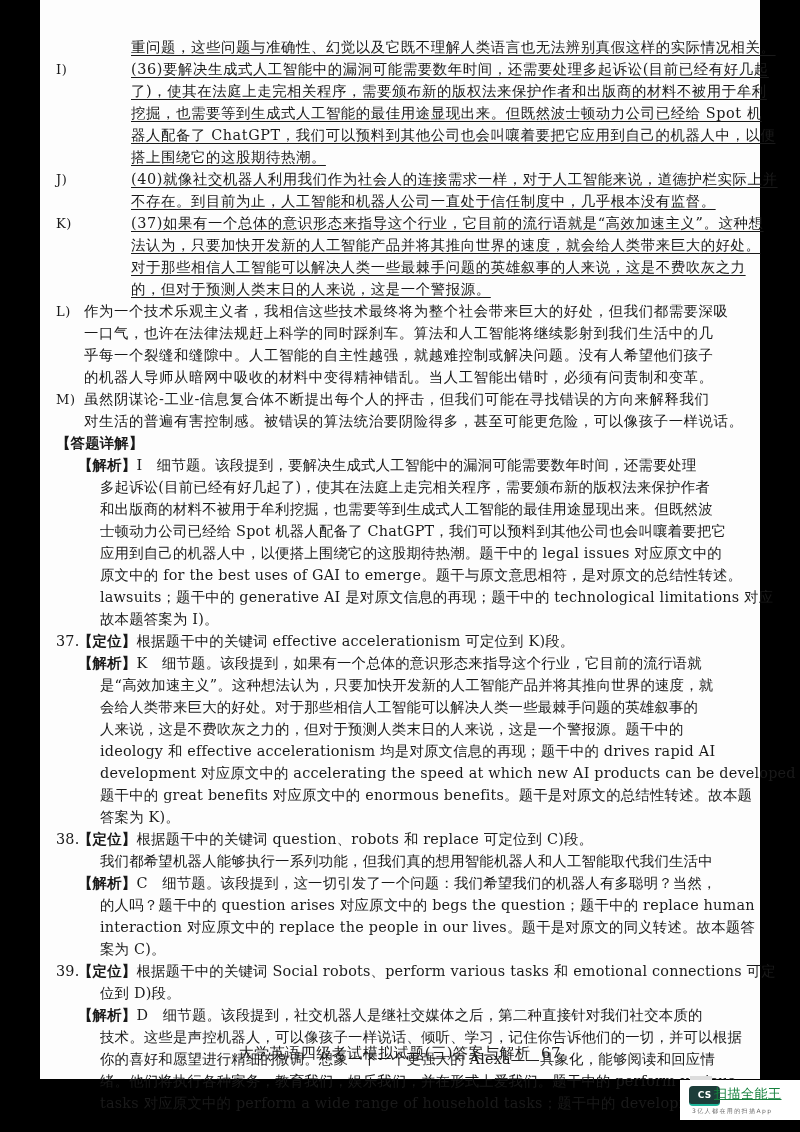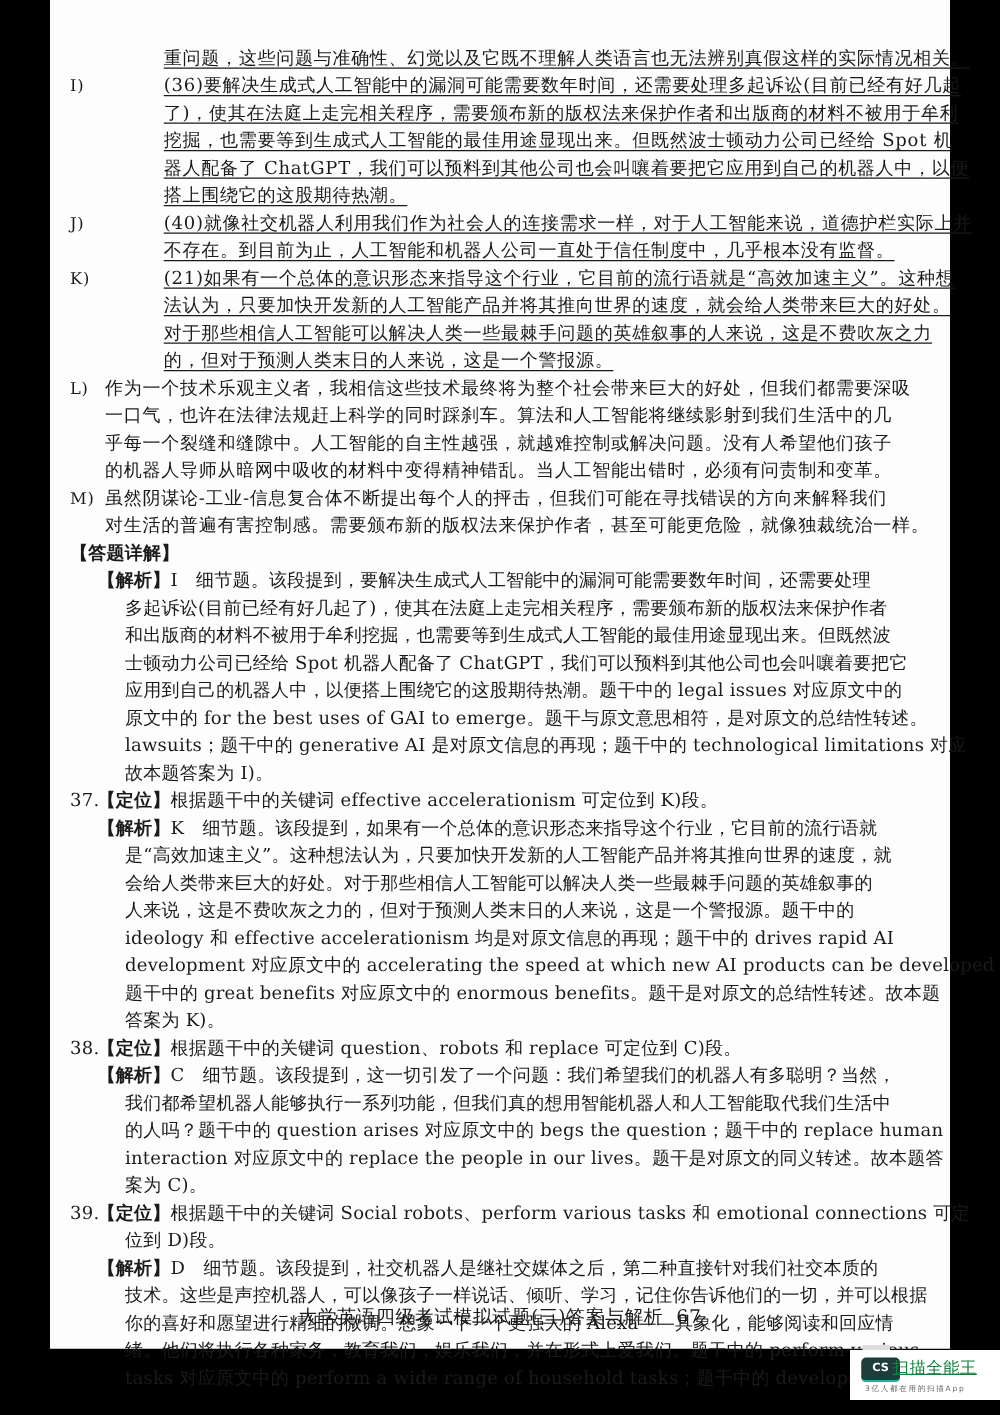--- a/index.html
+++ b/index.html
@@ -95,36 +95,36 @@
         <div class="line indent1"><span class="u">器人配备了 ChatGPT，我们可以预料到其他公司也会叫嚷着要把它应用到自己的机器人中，以便</span></div>
         <div class="line indent1"><span class="u">搭上围绕它的这股期待热潮。</span></div>
       </div>
 
       <div>
         <div class="line"><span class="label">J)</span><span class="u">(40)就像社交机器人利用我们作为社会人的连接需求一样，对于人工智能来说，道德护栏实际上并</span></div>
         <div class="line indent1"><span class="u">不存在。到目前为止，人工智能和机器人公司一直处于信任制度中，几乎根本没有监督。</span></div>
       </div>
 
       <div>
-        <div class="line"><span class="label">K)</span><span class="u">(21)如果有一个总体的意识形态来指导这个行业，它目前的流行语就是“高效加速主义”。这种想</span></div>
+        <div class="line"><span class="label">K)</span><span class="u">(37)如果有一个总体的意识形态来指导这个行业，它目前的流行语就是“高效加速主义”。这种想</span></div>
         <div class="line indent1"><span class="u">法认为，只要加快开发新的人工智能产品并将其推向世界的速度，就会给人类带来巨大的好处。</span></div>
         <div class="line indent1"><span class="u">对于那些相信人工智能可以解决人类一些最棘手问题的英雄叙事的人来说，这是不费吹灰之力</span></div>
         <div class="line indent1"><span class="u">的，但对于预测人类末日的人来说，这是一个警报源。</span></div>
       </div>
 
       <div>
         <div class="line"><span class="label">L)</span><span>作为一个技术乐观主义者，我相信这些技术最终将为整个社会带来巨大的好处，但我们都需要深吸</span></div>
         <div class="line indent1"><span>一口气，也许在法律法规赶上科学的同时踩刹车。算法和人工智能将继续影射到我们生活中的几</span></div>
         <div class="line indent1"><span>乎每一个裂缝和缝隙中。人工智能的自主性越强，就越难控制或解决问题。没有人希望他们孩子</span></div>
         <div class="line indent1"><span>的机器人导师从暗网中吸收的材料中变得精神错乱。当人工智能出错时，必须有问责制和变革。</span></div>
       </div>
 
       <div>
         <div class="line"><span class="label">M)</span><span>虽然阴谋论-工业-信息复合体不断提出每个人的抨击，但我们可能在寻找错误的方向来解释我们</span></div>
-        <div class="line indent1"><span>对生活的普遍有害控制感。需要颁布新的版权法来保护作者，甚至可能更危险，就像独裁统治一样。</span></div>
+        <div class="line indent1"><span>对生活的普遍有害控制感。被错误的算法统治要阴险得多，甚至可能更危险，可以像孩子一样说话。</span></div>
       </div>
     </div>
 
     <div class="answers">
       <div class="line heading">【答题详解】</div>
 
       <div>
         <div class="line" style="padding-left:22px"><span class="bracket">【解析】</span><span>I　细节题。该段提到，要解决生成式人工智能中的漏洞可能需要数年时间，还需要处理</span></div>
         <div class="line indent2">多起诉讼(目前已经有好几起了)，使其在法庭上走完相关程序，需要颁布新的版权法来保护作者</div>
         <div class="line indent2">和出版商的材料不被用于牟利挖掘，也需要等到生成式人工智能的最佳用途显现出来。但既然波</div>
@@ -142,22 +142,22 @@
         <div class="line indent2">会给人类带来巨大的好处。对于那些相信人工智能可以解决人类一些最棘手问题的英雄叙事的</div>
         <div class="line indent2">人来说，这是不费吹灰之力的，但对于预测人类末日的人来说，这是一个警报源。题干中的</div>
         <div class="line indent2">ideology 和 effective accelerationism 均是对原文信息的再现；题干中的 drives rapid AI</div>
         <div class="line indent2">development 对应原文中的 accelerating the speed at which new AI products can be developed；</div>
         <div class="line indent2">题干中的 great benefits 对应原文中的 enormous benefits。题干是对原文的总结性转述。故本题</div>
         <div class="line indent2">答案为 K)。</div>
       </div>
 
       <div>
         <div class="line"><span class="num">38.</span><span class="bracket">【定位】</span><span>根据题干中的关键词 question、robots 和 replace 可定位到 C)段。</span></div>
+        <div class="line indent2">我们都希望机器人能够执行一系列功能，但我们真的想用智能机器人和人工智能取代我们生活中</div>
         <div class="line" style="padding-left:22px"><span class="bracket">【解析】</span><span>C　细节题。该段提到，这一切引发了一个问题：我们希望我们的机器人有多聪明？当然，</span></div>
-        <div class="line indent2">我们都希望机器人能够执行一系列功能，但我们真的想用智能机器人和人工智能取代我们生活中</div>
         <div class="line indent2">的人吗？题干中的 question arises 对应原文中的 begs the question；题干中的 replace human</div>
         <div class="line indent2">interaction 对应原文中的 replace the people in our lives。题干是对原文的同义转述。故本题答</div>
         <div class="line indent2">案为 C)。</div>
       </div>
 
       <div>
         <div class="line"><span class="num">39.</span><span class="bracket">【定位】</span><span>根据题干中的关键词 Social robots、perform various tasks 和 emotional connections 可定</span></div>
         <div class="line indent2">位到 D)段。</div>
         <div class="line" style="padding-left:22px"><span class="bracket">【解析】</span><span>D　细节题。该段提到，社交机器人是继社交媒体之后，第二种直接针对我们社交本质的</span></div>
         <div class="line indent2">技术。这些是声控机器人，可以像孩子一样说话、倾听、学习，记住你告诉他们的一切，并可以根据</div>

